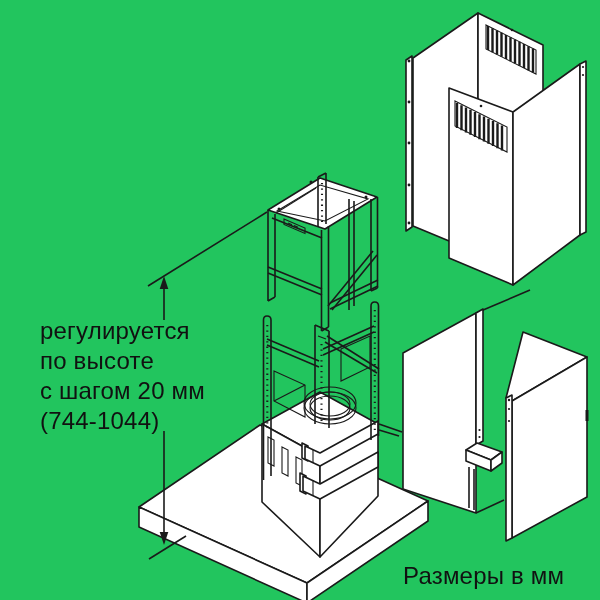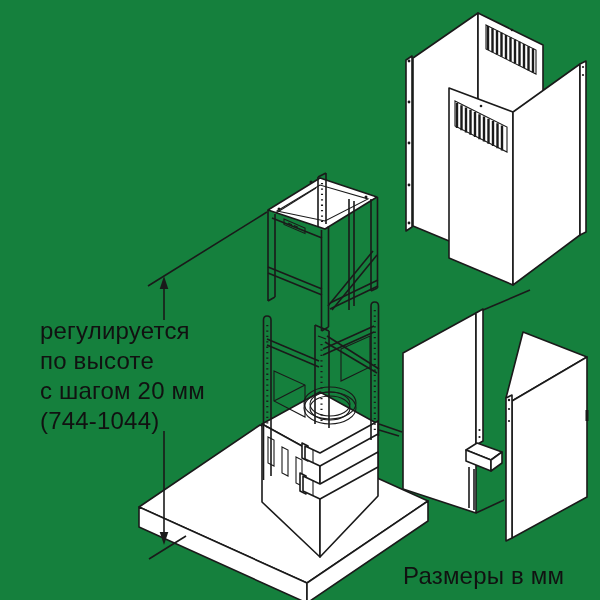--- a/index.html
+++ b/index.html
@@ -1,16 +1,16 @@
 <!DOCTYPE html>
 <html><head>
 <meta charset="utf-8">
 <style>
   html,body{margin:0;padding:0;background:#ffffff;}
-  .page{position:relative;width:600px;height:600px;background:#15803d;overflow:hidden;
+  .page{position:relative;width:600px;height:600px;background:#22c55e;overflow:hidden;
         font-family:"Liberation Sans",sans-serif;}
   svg{position:absolute;left:0;top:0;}
   .ln{stroke:#1a1a1a;stroke-width:1.6;fill:none;stroke-linejoin:round;}
   .lnthin{stroke:#1a1a1a;stroke-width:1.1;fill:none;}
   .face{stroke:#1a1a1a;stroke-width:1.6;fill:#ffffff;stroke-linejoin:round;}
   .slat{stroke:#1a1a1a;stroke-width:2.4;fill:none;}
   .dots{stroke:#1a1a1a;stroke-width:2.1;fill:none;stroke-dasharray:1.3 4.1;}
   .hole{fill:#1a1a1a;stroke:none;}
   .txt{fill:#111111;font-family:"Liberation Sans",sans-serif;font-size:24px;letter-spacing:0.2px;}
   .arrowhead{fill:#1a1a1a;stroke:none;}

